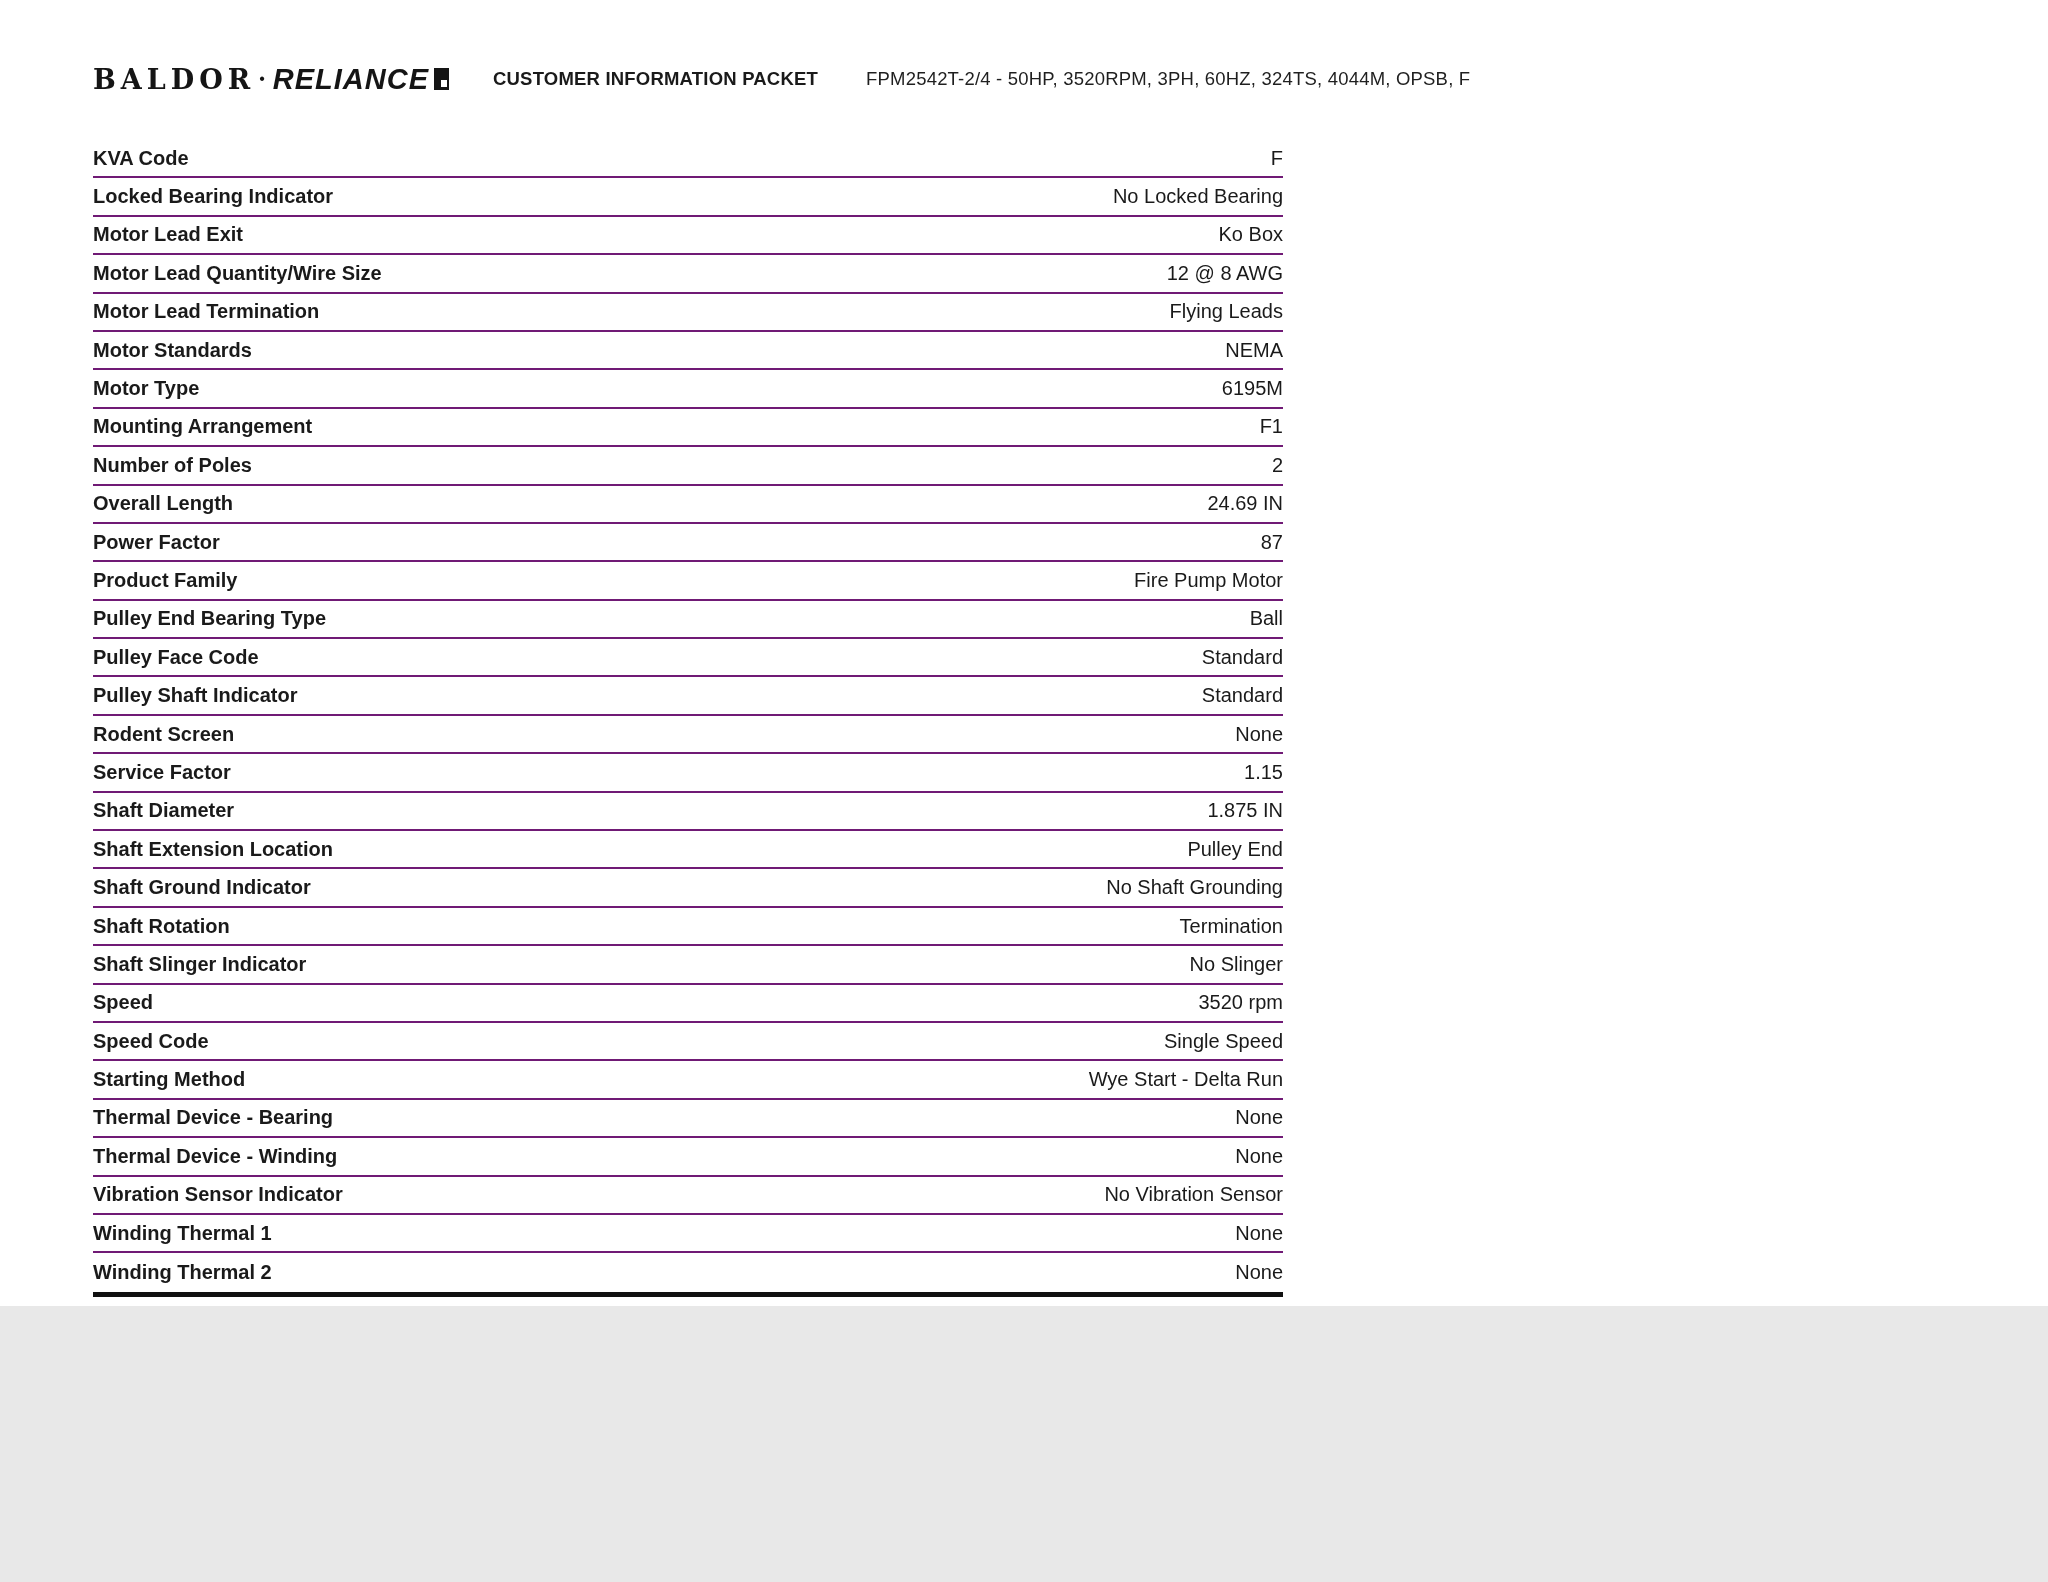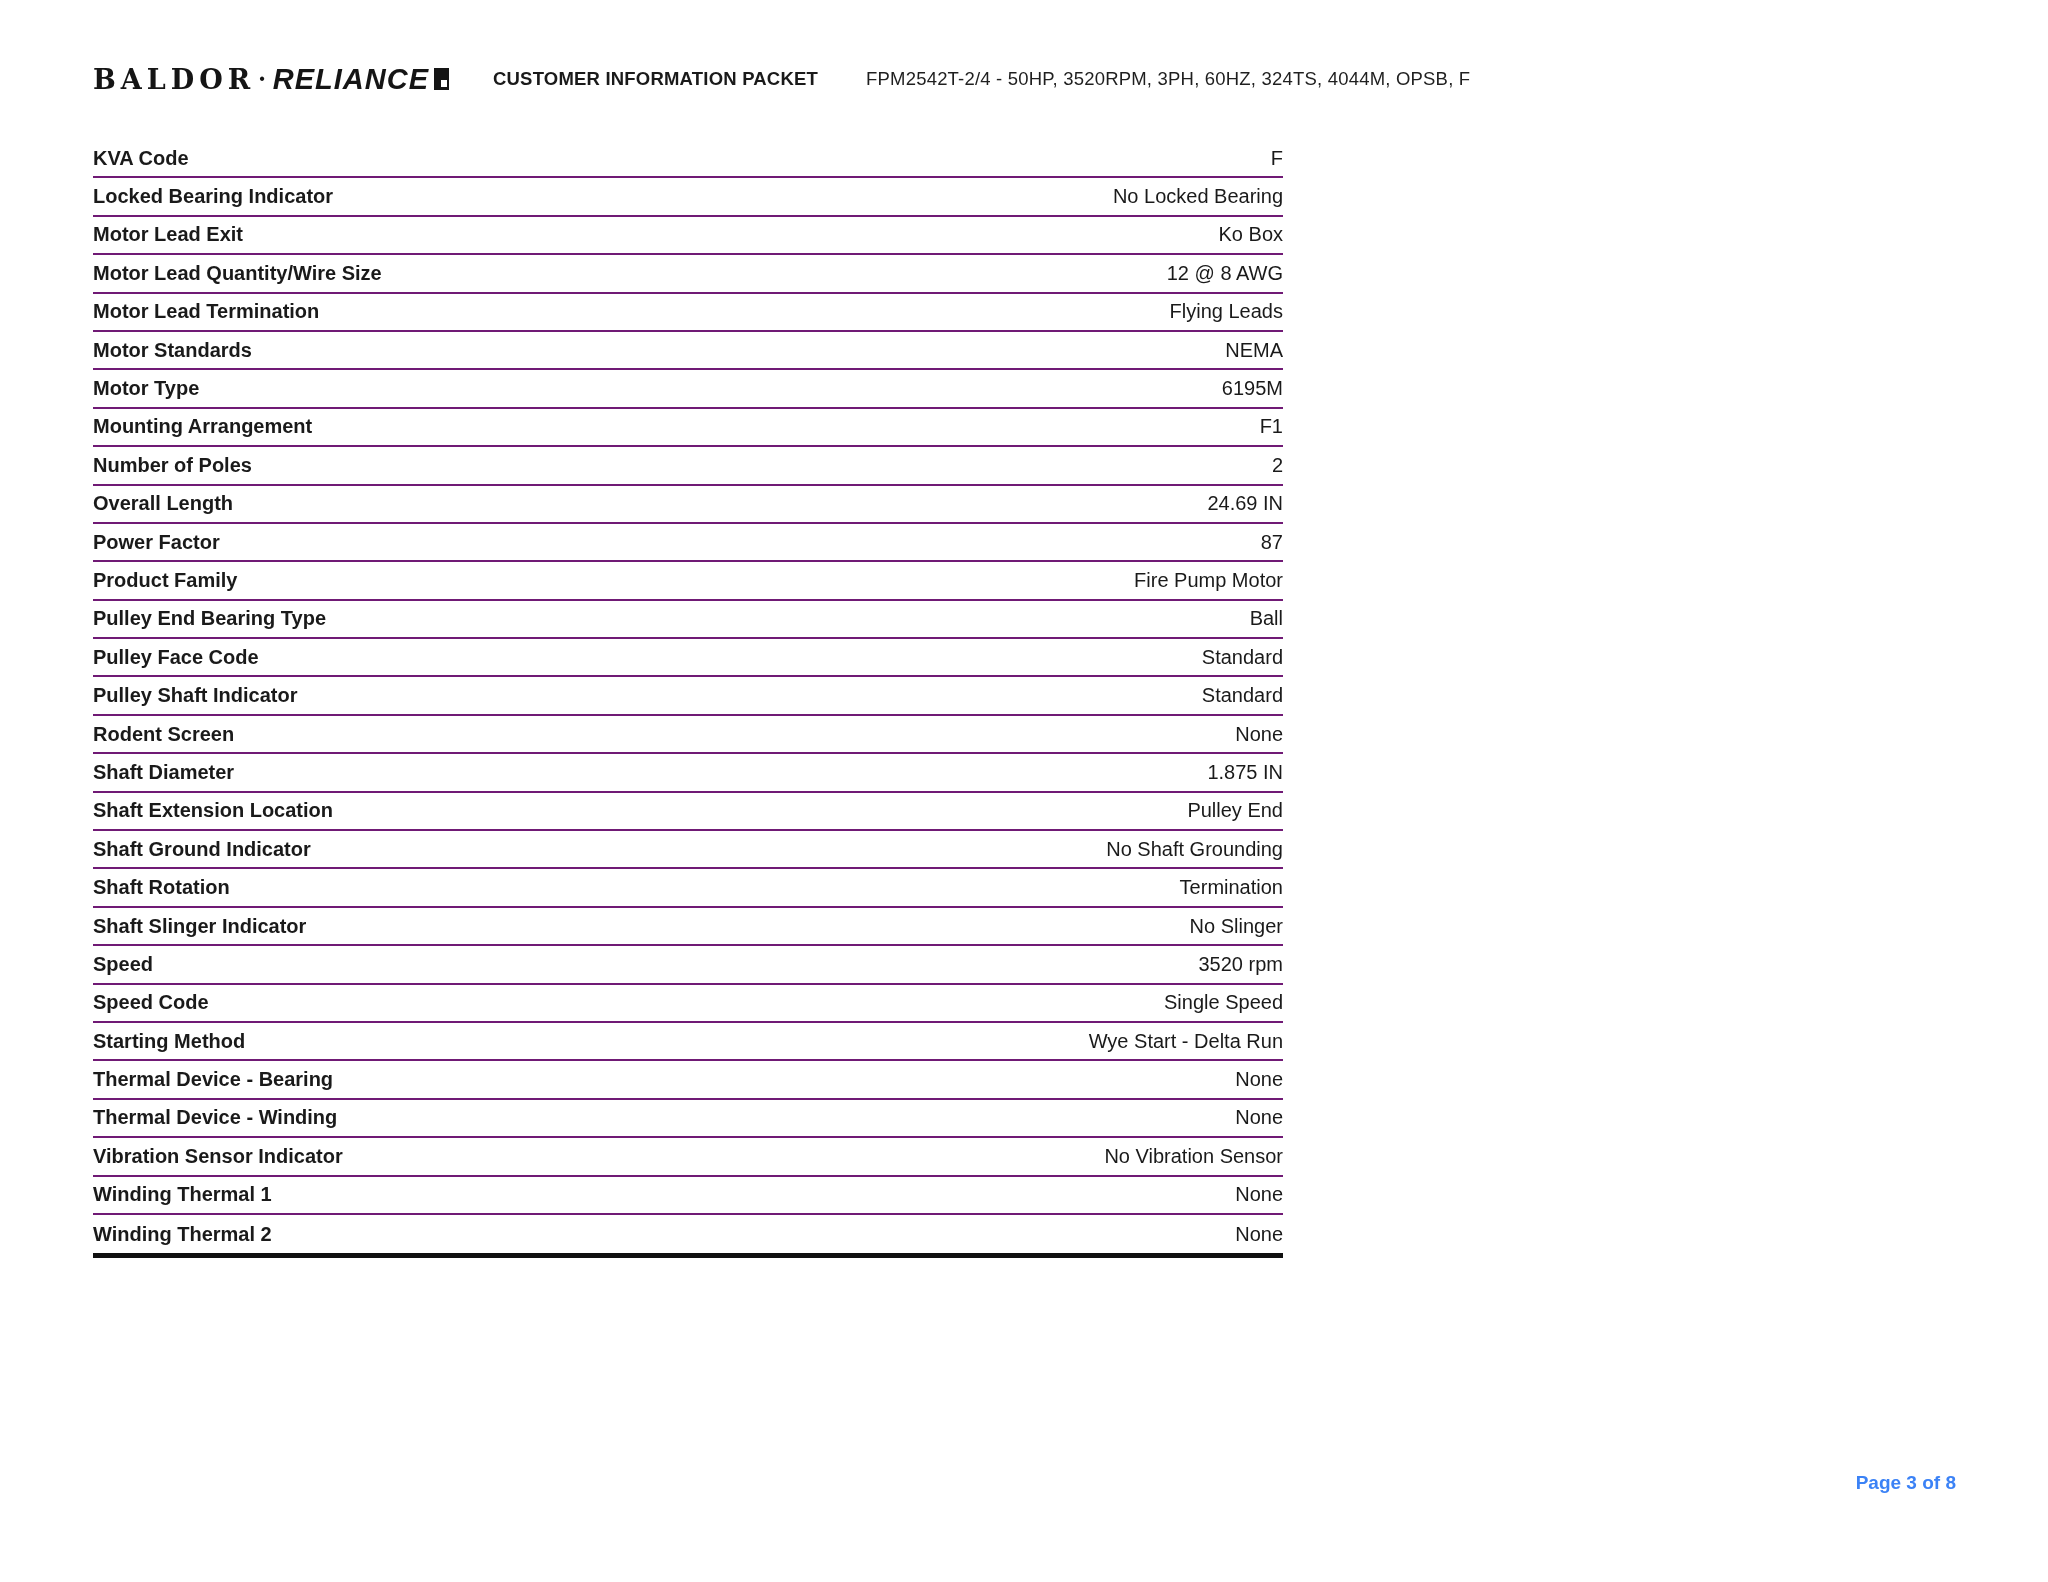--- a/index.html
+++ b/index.html
@@ -1,20 +1,20 @@
 <!DOCTYPE html>
 <html><head>
 <meta charset="utf-8">
 <style>
   * { margin: 0; padding: 0; box-sizing: border-box; }
   html, body { background: #e8e8e8; }
   .page {
     position: relative;
     width: 2048px;
-    height: 1582px;
+    height: 1306px;
     background: #ffffff;
     font-family: "Liberation Sans", sans-serif;
     color: #1a1a1a;
     overflow: hidden;
   }
 
   
   .header {
     position: absolute;
     top: 58px;
@@ -209,20 +209,24 @@
     <div class="spec-row">
       <span class="spec-label">Pulley Shaft Indicator</span>
       <span class="spec-value">Standard</span>
     </div>
 
     <div class="spec-row">
       <span class="spec-label">Rodent Screen</span>
       <span class="spec-value">None</span>
     </div>
 
+    <div class="spec-row">
+      <span class="spec-label">Service Factor</span>
+      <span class="spec-value">1.15</span>
+    </div>
 
     <div class="spec-row">
       <span class="spec-label">Shaft Diameter</span>
       <span class="spec-value">1.875 IN</span>
     </div>
 
     <div class="spec-row">
       <span class="spec-label">Shaft Extension Location</span>
       <span class="spec-value">Pulley End</span>
     </div>

